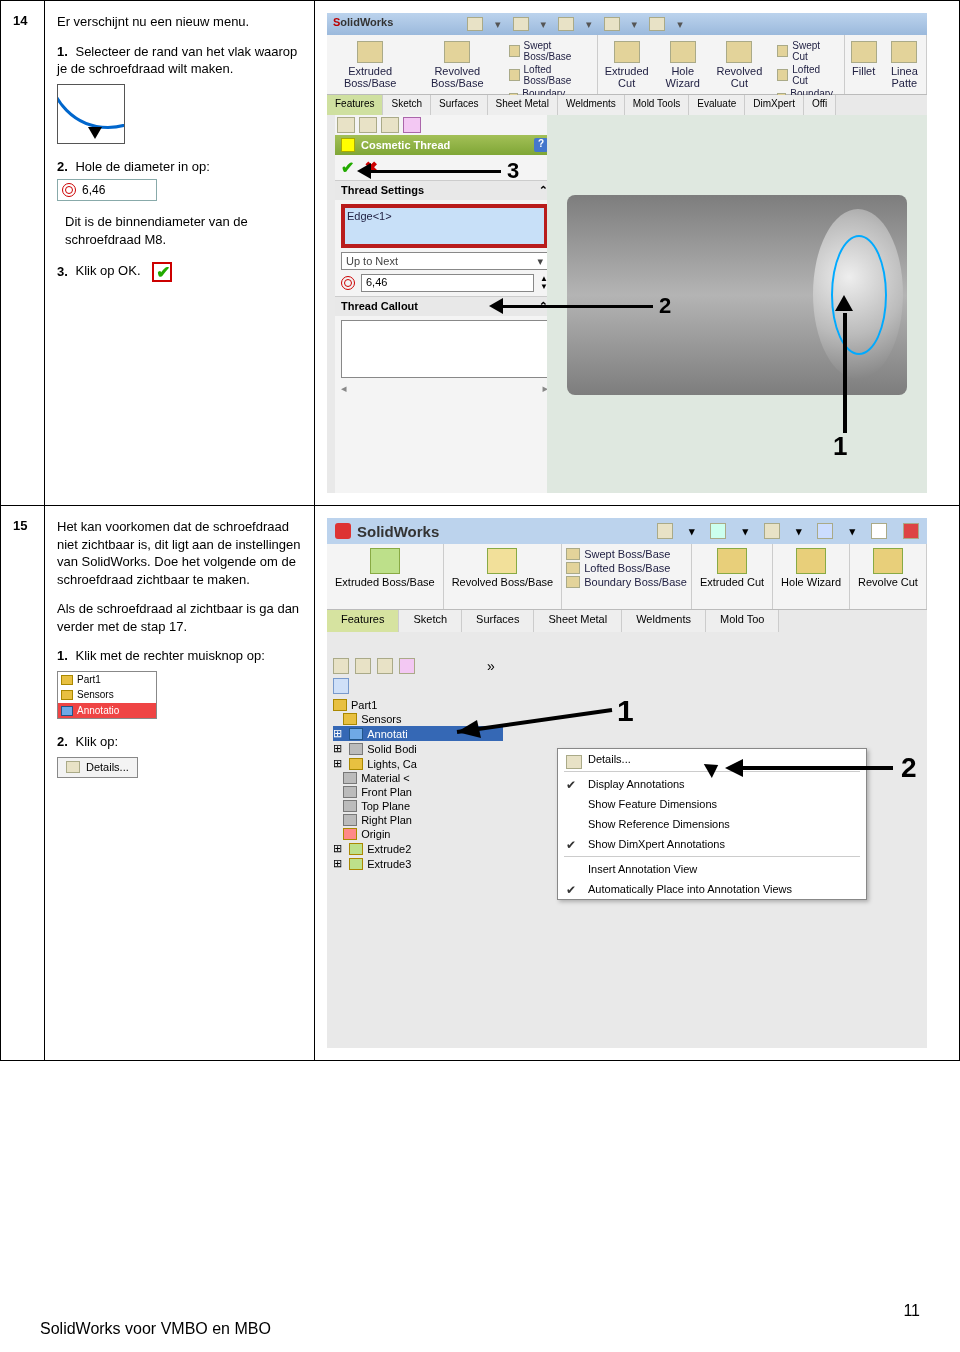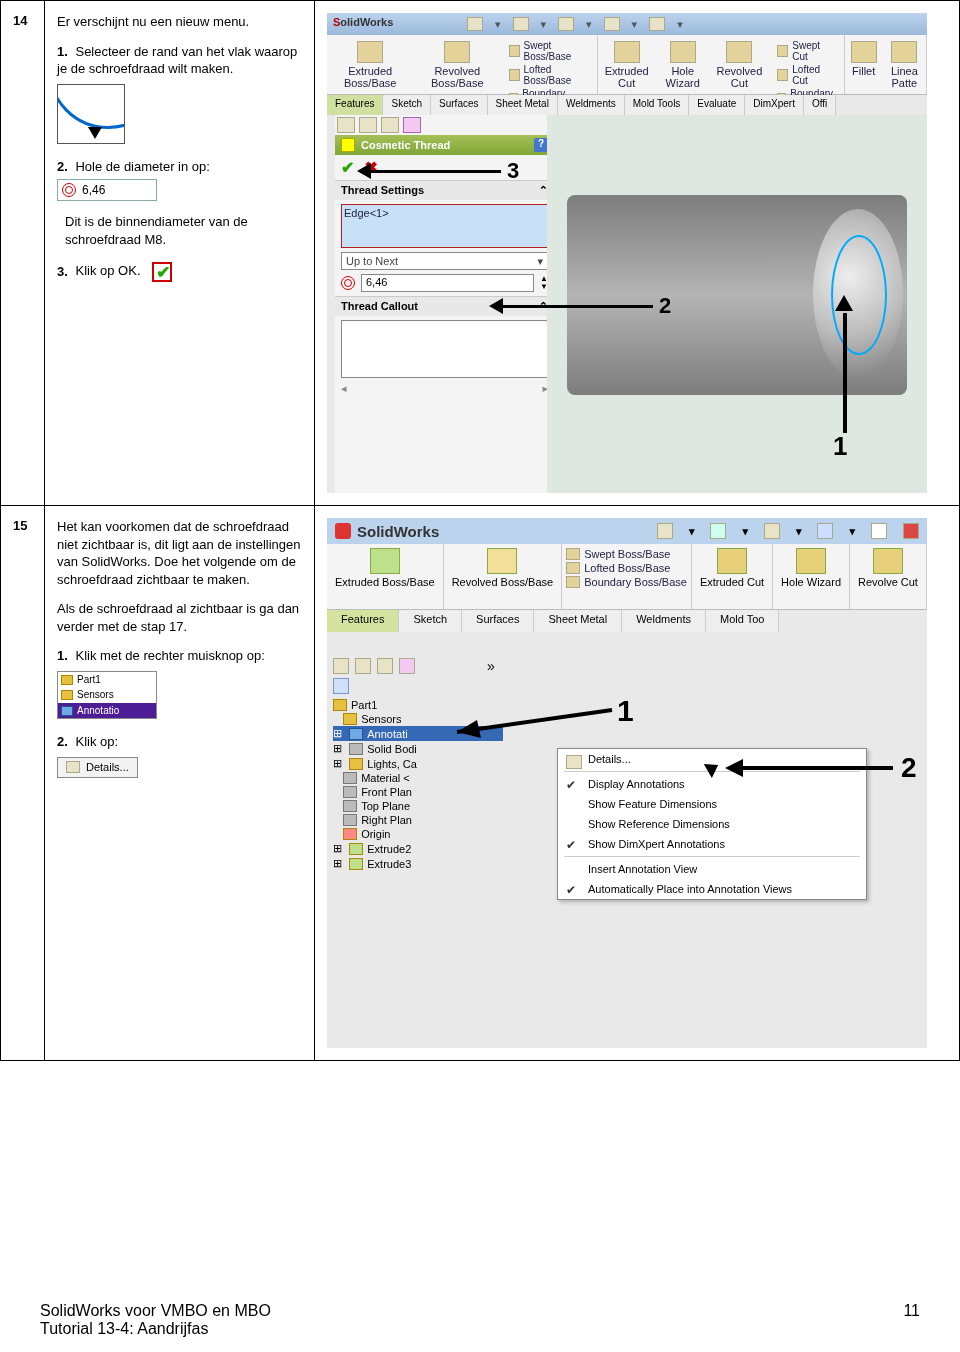--- a/index.html
+++ b/index.html
@@ -82,21 +82,21 @@
   .tabbar div{padding:3px 8px;background:#eee;border-right:1px solid #ccc;}
   .tabbar div.act{background:#cfe0a0;}
   .left-panel { position:absolute; left:8px; top:102px; width:220px; bottom:0; background:#f4f4f4;
     border-right:1px solid #bbb;}
   .panel-head{background:linear-gradient(#a3c057,#7fa636);color:#fff;font-weight:bold;
     padding:3px 6px;display:flex;align-items:center;gap:6px;}
   .panel-head .qm{background:#4477cc;color:#fff;width:14px;height:14px;text-align:center;
     border-radius:2px;margin-left:auto;font-size:10px;}
   .panel-sec{background:#e8e8e8;padding:3px 6px;border-top:1px solid #ccc;font-weight:bold;
     display:flex;justify-content:space-between;}
-  .edgebox{margin:4px 6px;height:44px;background:#c8e0f8;border:1px solid #b91c1c;padding:2px;color:#224;}
+  .edgebox{margin:4px 6px;height:44px;background:#c8e0f8;border:4px solid #b91c1c;padding:2px;color:#224;}
   .dd{margin:4px 6px;height:18px;border:1px solid #888;background:#fff;color:#444;padding:1px 4px;
      display:flex;justify-content:space-between;align-items:center;}
   .diamrow{margin:4px 6px;display:flex;gap:6px;align-items:center;}
   .diamrow .db{flex:1;height:18px;border:1px solid #888;background:#fff;padding:1px 4px;}
   .tcbox{margin:4px 6px;height:58px;background:#fff;border:1px solid #888;}
   .arrow-lbl { position:absolute; display:flex; align-items:center; }
   .arrow-lbl .line{height:3px;background:#000;}
   .arrow-lbl .head{width:0;height:0;border-top:8px solid transparent;
     border-bottom:8px solid transparent;border-right:14px solid #000;}
   .arrow-lbl .num{font-size:22px;font-weight:bold;margin-left:6px;}
@@ -161,21 +161,21 @@
   .cursor15{position:absolute;width:16px;height:20px;}
   .cursor15:before{content:"";position:absolute;width:0;height:0;
     border-left:12px solid #000;border-top:8px solid transparent;
     border-bottom:8px solid transparent;transform:rotate(-30deg);}
 
   
   .mini-tree{width:100px;border:1px solid #888;background:#fff;font-size:10px;margin-top:6px;}
   .mini-tree div{display:flex;align-items:center;gap:4px;padding:1px 3px;}
   .mini-tree .ic{width:12px;height:10px;background:#e8c040;border:1px solid #a80;}
   .mini-tree .ic.b{background:#6fa9e6;border:1px solid #258;}
-  .mini-tree div.sel{background:#4c1d95;color:#fff;}
+  .mini-tree div.sel{background:#ef4444;color:#fff;}
   .mini-btn{display:inline-flex;align-items:center;gap:6px;border:1px solid #888;
     padding:2px 8px;background:#f3f3f3;margin-top:6px;font-size:11px;}
   .mini-btn .ic{width:14px;height:12px;background:#e8e2c6;border:1px solid #aa8;}
 </style>
 </head>
 <body>
 
 <table class="page">
 
   <tbody>
@@ -507,15 +507,14 @@
           <div class="n">2</div>
         </div>
       </div>
     </td>
   </tr>
 </tbody>
   </table>
 
 <div class="footer">
   <div>SolidWorks voor VMBO en MBO</div>
-  <div>Tutorial 13-4: Aandrijfas</div>
   <div class="pageno">11</div>
 </div>
 
 </body></html>

